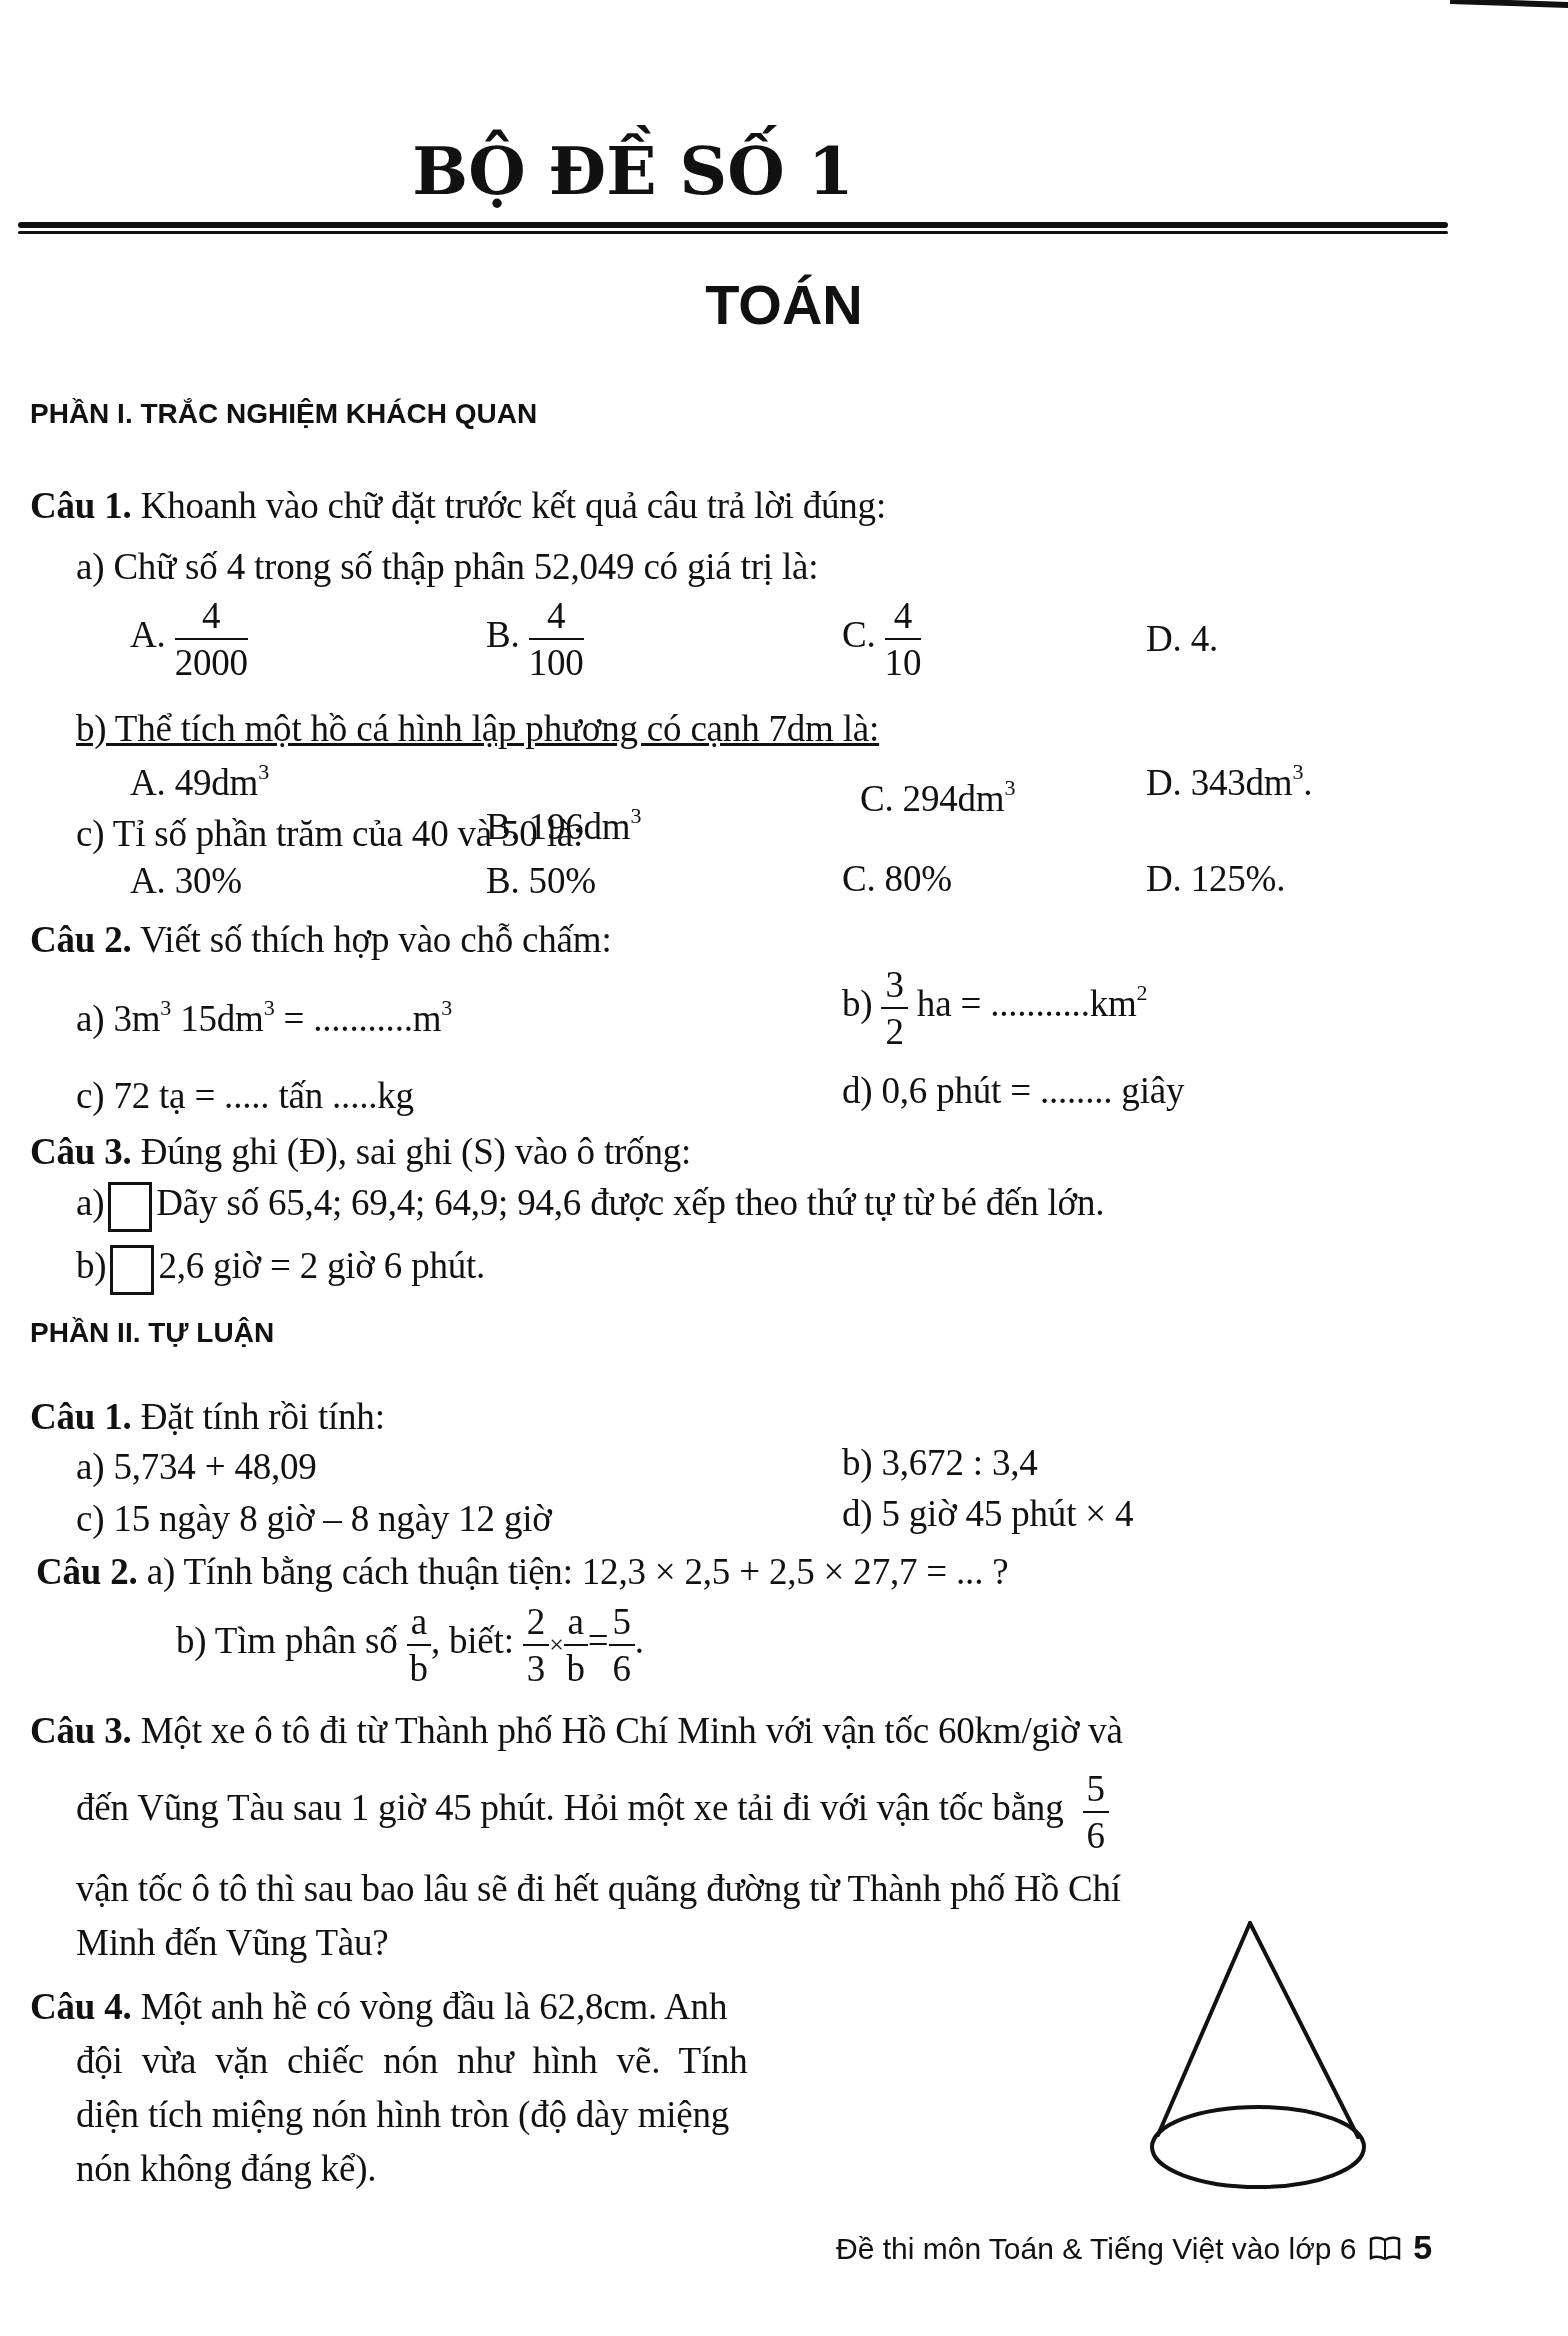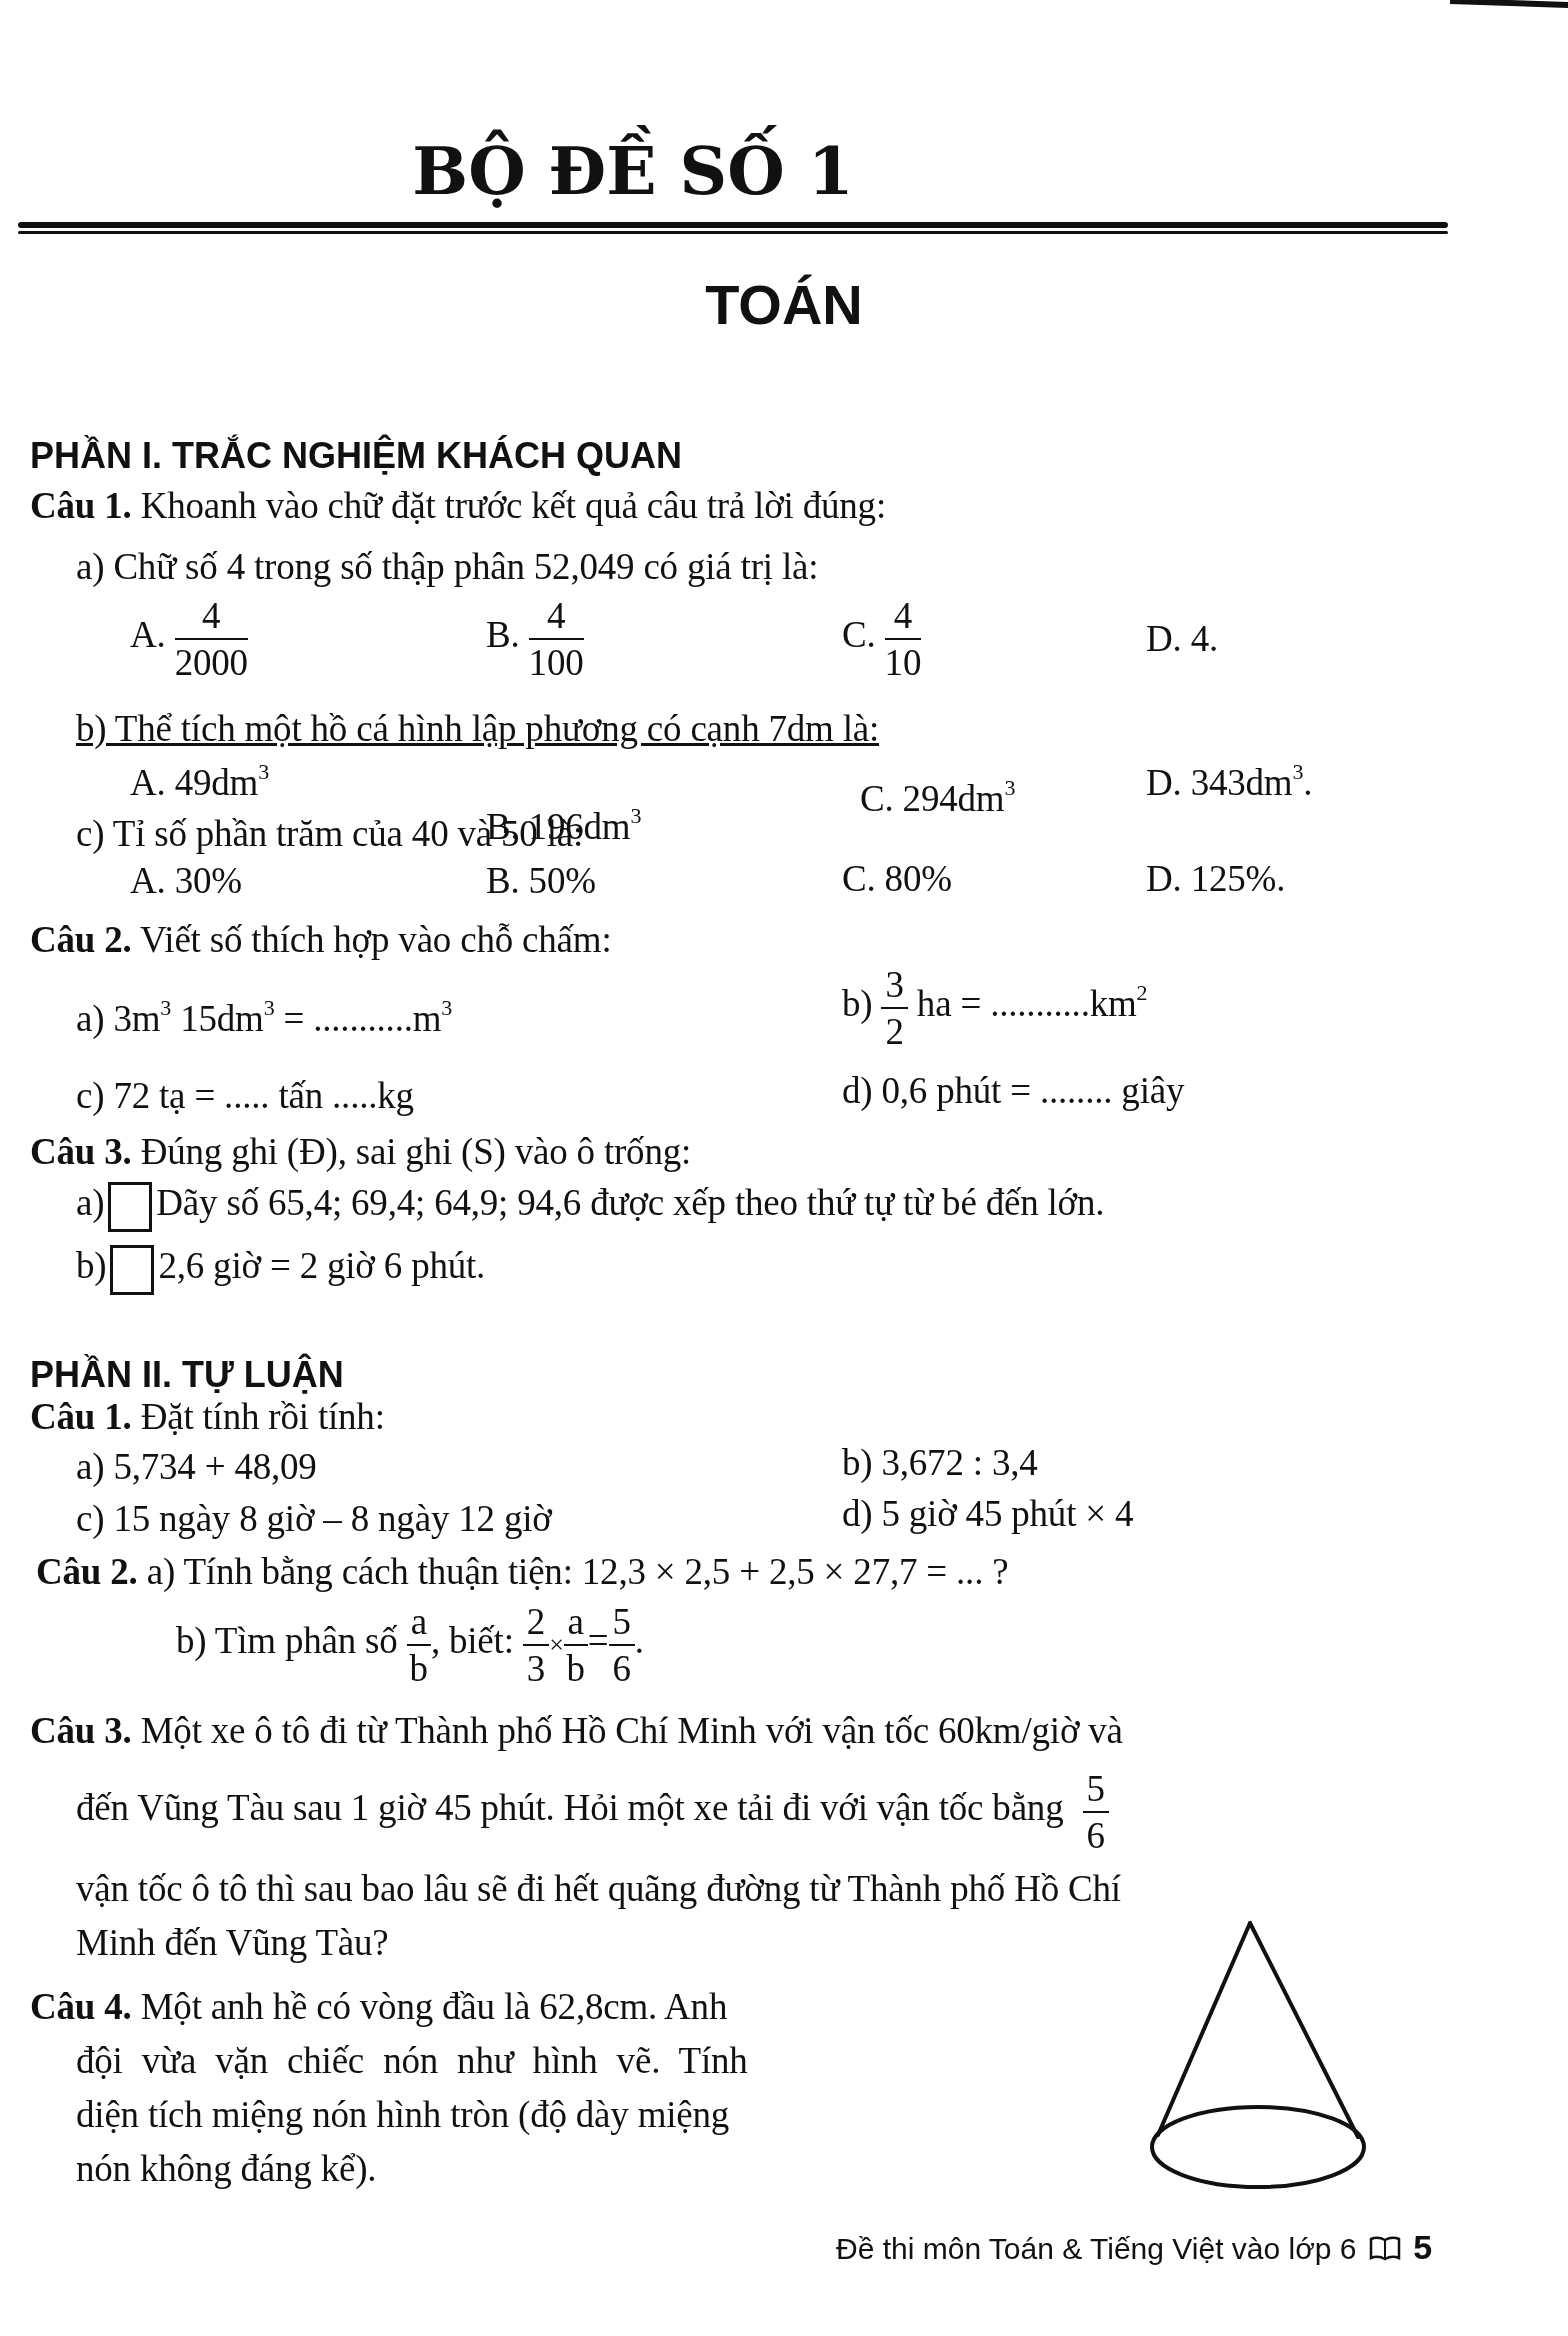--- a/index.html
+++ b/index.html
@@ -11,21 +11,21 @@
   .abs { position: absolute; }
   .serif { font-family: "Liberation Serif", "DejaVu Serif", serif; font-size: 37px; line-height: 1; white-space: nowrap; letter-spacing: -0.2px; }
   .sans-h { font-family: "Liberation Sans", "DejaVu Sans", sans-serif; font-weight: bold; white-space: nowrap; }
   .bold { font-weight: bold; }
   .corner-mark { left: 1450px; top: 0; width: 118px; height: 6px; background: #111; transform: skewY(2deg); }
   .title { left: 0; width: 1266px; text-align: center; top: 132px; font-family: "DejaVu Serif", serif; font-weight: bold; font-size: 66px; }
   .rule { left: 18px; width: 1430px; top: 222px; }
   .rule .thick { height: 6px; background: #111; border-radius: 3px; }
   .rule .thin { height: 3px; background: #111; margin-top: 3px; border-radius: 2px; }
   .subject { left: 0; width: 1568px; text-align: center; top: 272px; font-size: 56px; }
-  .section { font-size: 36px; margin-top: 37px; }
+  .section { font-size: 28px; }
   .frac { display: inline-block; vertical-align: middle; text-align: center; line-height: 1; }
   .frac .num { display: block; padding: 0 4px 4px; border-bottom: 2px solid #111; }
   .frac .den { display: block; padding-top: 4px; }
   sup { font-size: 22px; vertical-align: 16px; line-height: 0; }
   .box { display: inline-block; width: 44px; height: 50px; border: 3px solid #111; vertical-align: middle; margin: 0 4px; box-sizing: border-box; }
   .footer { font-family: "Liberation Sans", "DejaVu Sans", sans-serif; font-size: 30px; white-space: nowrap; }
   .book-icon { display: inline-block; width: 32px; height: 26px; vertical-align: -2px; margin: 0 4px; }
 </style>
 </head>
 <body>

